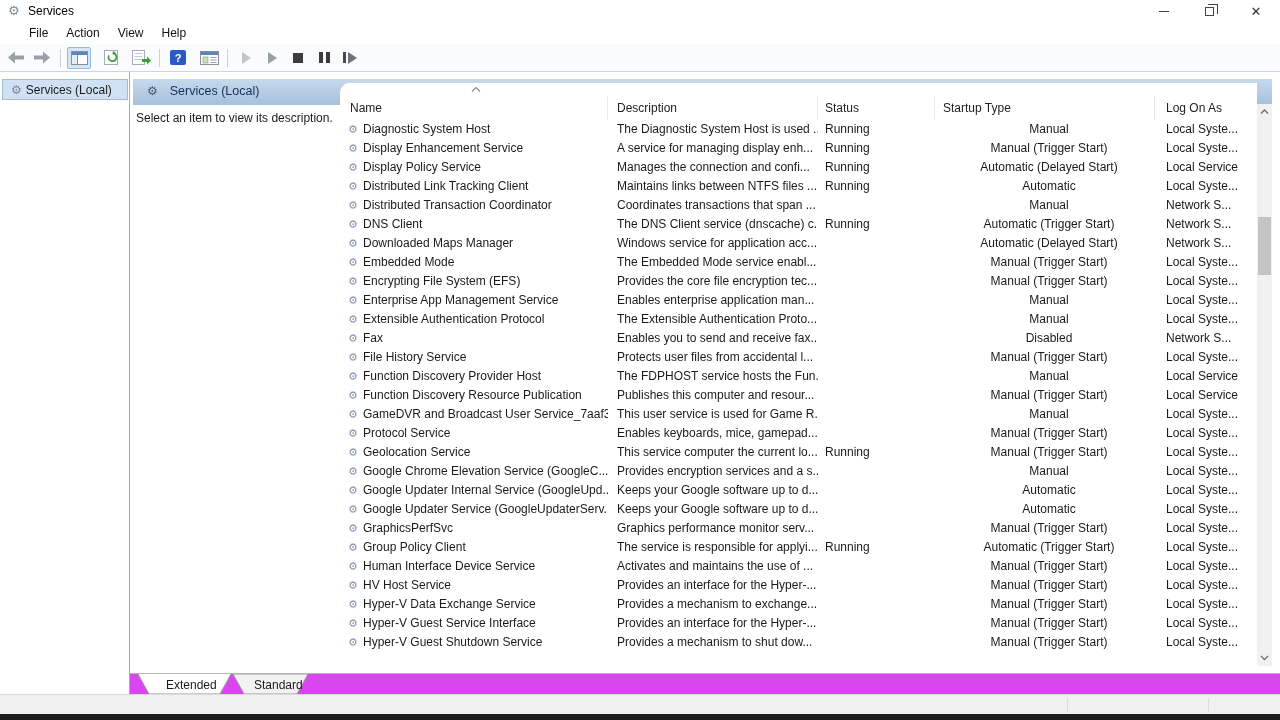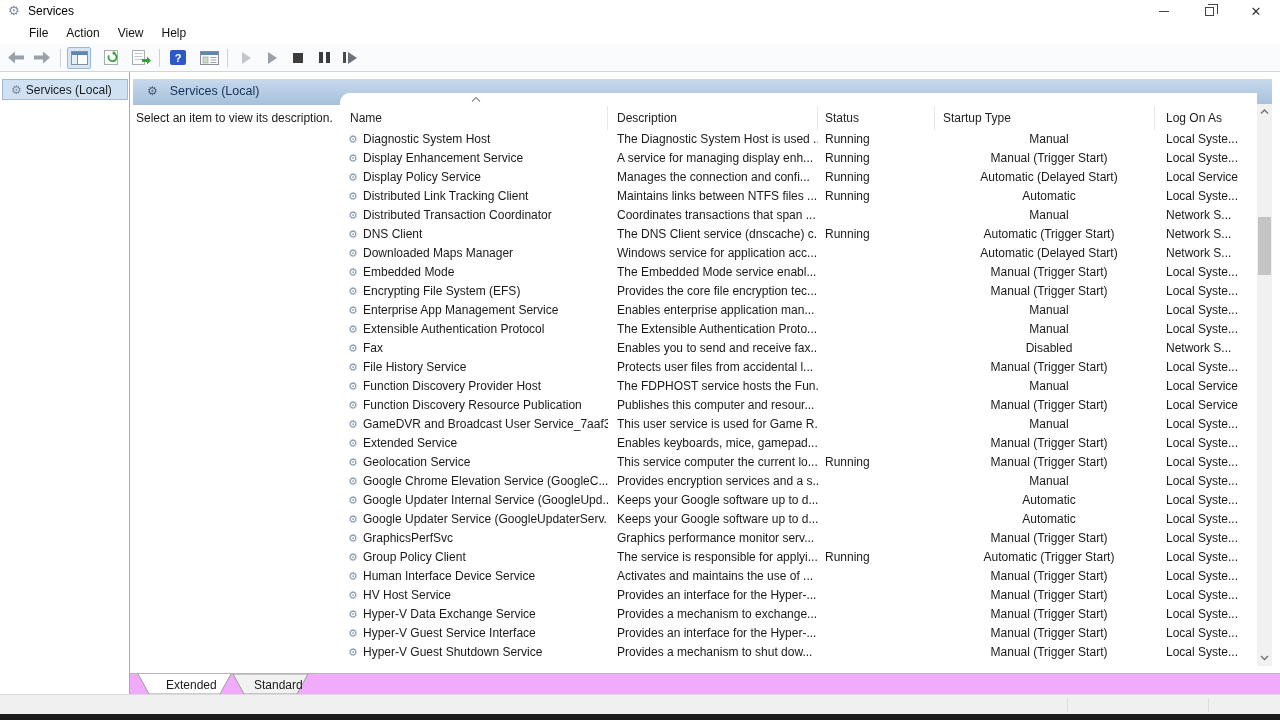--- a/index.html
+++ b/index.html
@@ -46,21 +46,21 @@
   .tree-item .gear { font-size:12px; color:#7a8aa0; }
 
   
   .band { left:133px; top:79px; width:1139px; height:26px; background:linear-gradient(var(--band-top),var(--band-bottom)); }
   .band-inner { left:147px; top:84px; display:flex; align-items:center; gap:12px; }
   .band-inner .gear { font-size:12px; color:#46586e; }
   .band-title { font-size:12.5px; color:#15315b; }
   .hint { left:136px; top:111px; color:#1a1a1a; }
 
   
-  .listpanel { left:340px; top:93px; width:917px; height:572px; background:#ffffff; border-top-left-radius:10px; overflow:hidden; }
+  .listpanel { left:340px; top:83px; width:917px; height:572px; background:#ffffff; border-top-left-radius:10px; overflow:hidden; }
   .hdr { position:absolute; left:0; top:0; width:917px; height:37px; display:grid; grid-template-columns:268px 210px 117px 220px 102px; align-items:end; background:#fff; }
   .hdr .hcell { height:24px; line-height:20px; color:#222; border-right:1px solid #e8e8e8; padding-top:2px; }
   .hdr .h-name { padding-left:10px; }
   .hdr .h-desc { padding-left:9px; }
   .hdr .h-status { padding-left:7px; }
   .hdr .h-startup { padding-left:8px; }
   .hdr .h-logon { padding-left:11px; border-right:none; }
   .sortcaret { position:absolute; left:130px; top:3px; }
   .rows { position:absolute; left:0; top:37px; width:917px; height:542px; overflow:hidden; }
   .svc-row { display:grid; grid-template-columns:268px 210px 117px 220px 102px; height:19px; line-height:19px; white-space:nowrap; }
@@ -72,21 +72,21 @@
   .c-startup { padding-left:8px;text-align:center; }
   .c-logon { padding-left:11px; }
 
   
   .vscroll { left:1257px; top:104px; width:15px; height:562px; background:#f1f1f1; }
   .vs-btn { position:absolute; left:0; width:15px; height:16px; display:flex; align-items:center; justify-content:center; }
   .vs-up { top:0; } .vs-down { bottom:0; }
   .vs-thumb { position:absolute; left:1px; top:113px; width:13px; height:58px; background:#c4c4c4; }
 
   
-  .tabbar { left:130px; top:673px; width:1150px; height:21px; background:#f0abfc; border-top:1px solid #b7b7b7; }
+  .tabbar { left:130px; top:673px; width:1150px; height:21px; background:#d946ef; border-top:1px solid #b7b7b7; }
   .tabbar svg { position:absolute; left:6px; top:0; }
   .tabtxt { font-size:12px; fill:#1a1a1a; font-family:"Liberation Sans","DejaVu Sans",sans-serif; }
   .statusbar { left:0; top:694px; width:1280px; height:20px; background:#f0f0f0; border-top:1px solid #dadada; }
   .sb-sep { position:absolute; top:3px; width:1px; height:14px; background:#dcdcdc; }
   .taskstrip { left:0; top:714px; width:1280px; height:6px; background:#1c1c1c; }
 
   .gearfont { font-family:"DejaVu Sans",sans-serif; }
 </style>
 </head>
 <body>
@@ -367,21 +367,21 @@
           <span>GameDVR and Broadcast User Service_7aaf3</span>
         </div>
         <div class="c-desc">This user service is used for Game R...</div>
         <div class="c-status"></div>
         <div class="c-startup">Manual</div>
         <div class="c-logon">Local Syste...</div>
       </div>
       <div class="svc-row">
         <div class="c-name">
           <span class="gear gearfont">⚙</span>
-          <span>Extended Service</span>
+          <span>Protocol Service</span>
         </div>
         <div class="c-desc">Enables keyboards, mice, gamepad...</div>
         <div class="c-status"></div>
         <div class="c-startup">Manual (Trigger Start)</div>
         <div class="c-logon">Local Syste...</div>
       </div>
       <div class="svc-row">
         <div class="c-name">
           <span class="gear gearfont">⚙</span>
           <span>Geolocation Service</span>

